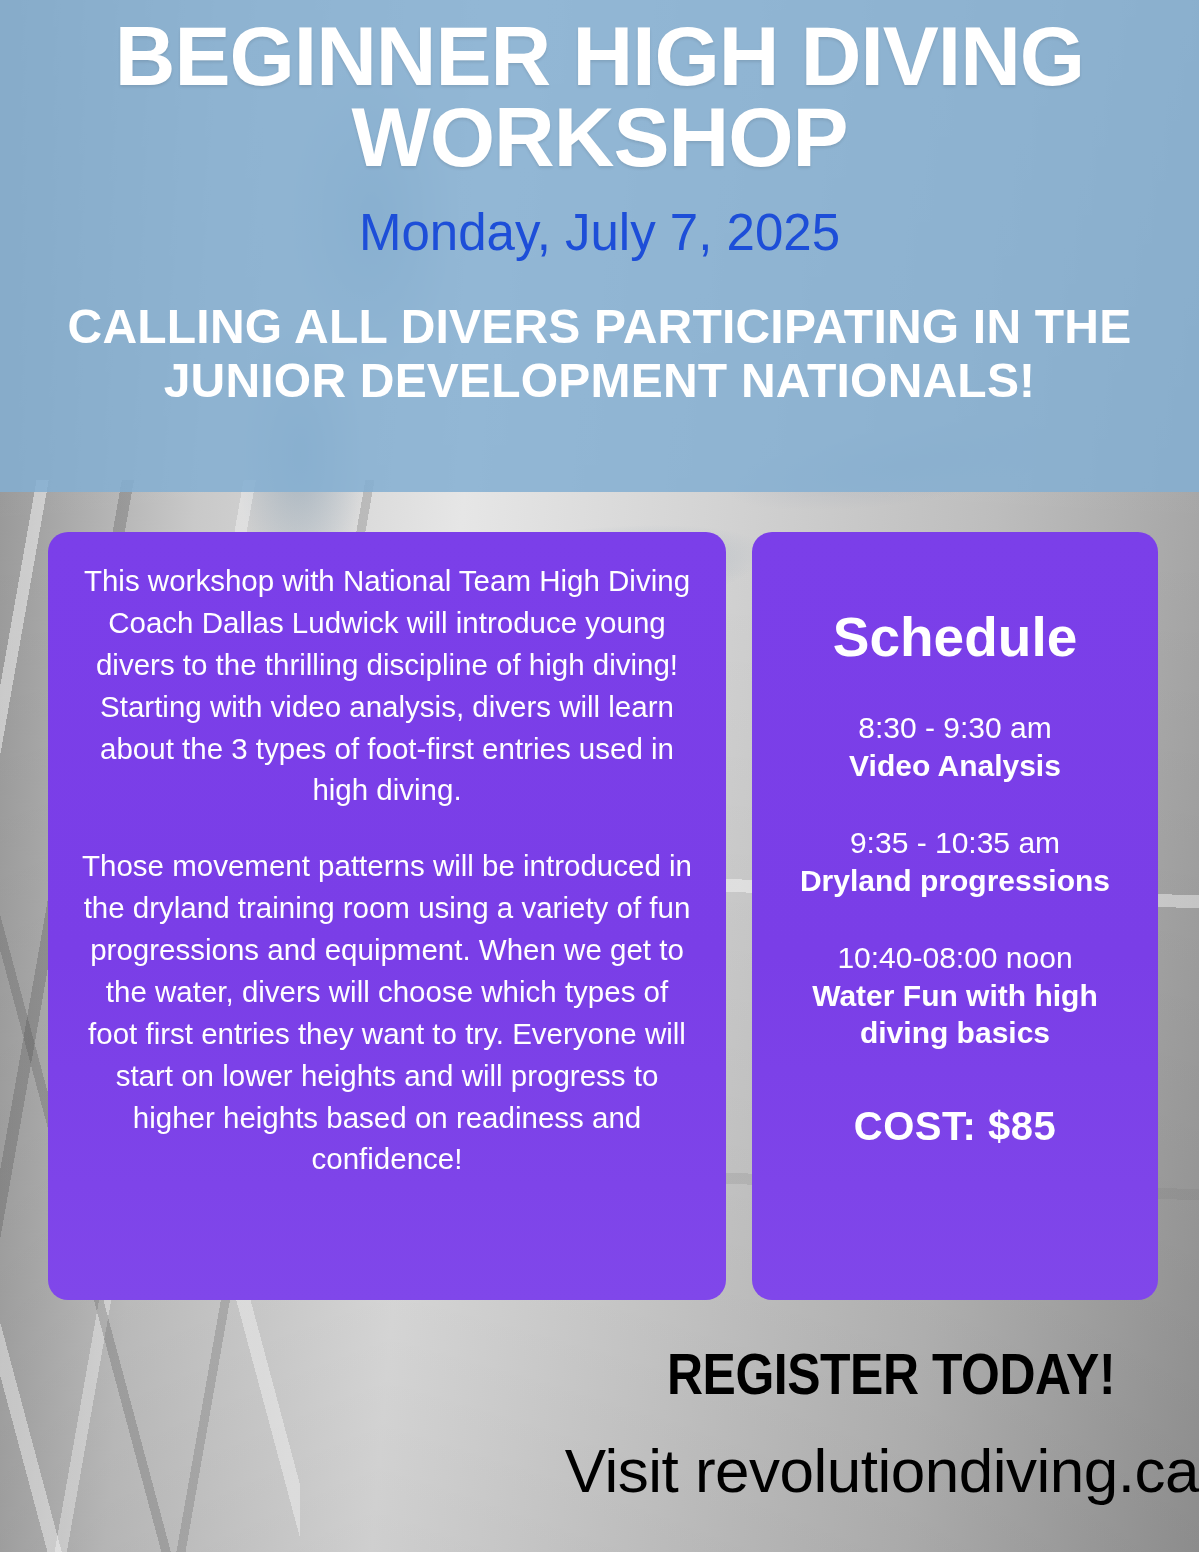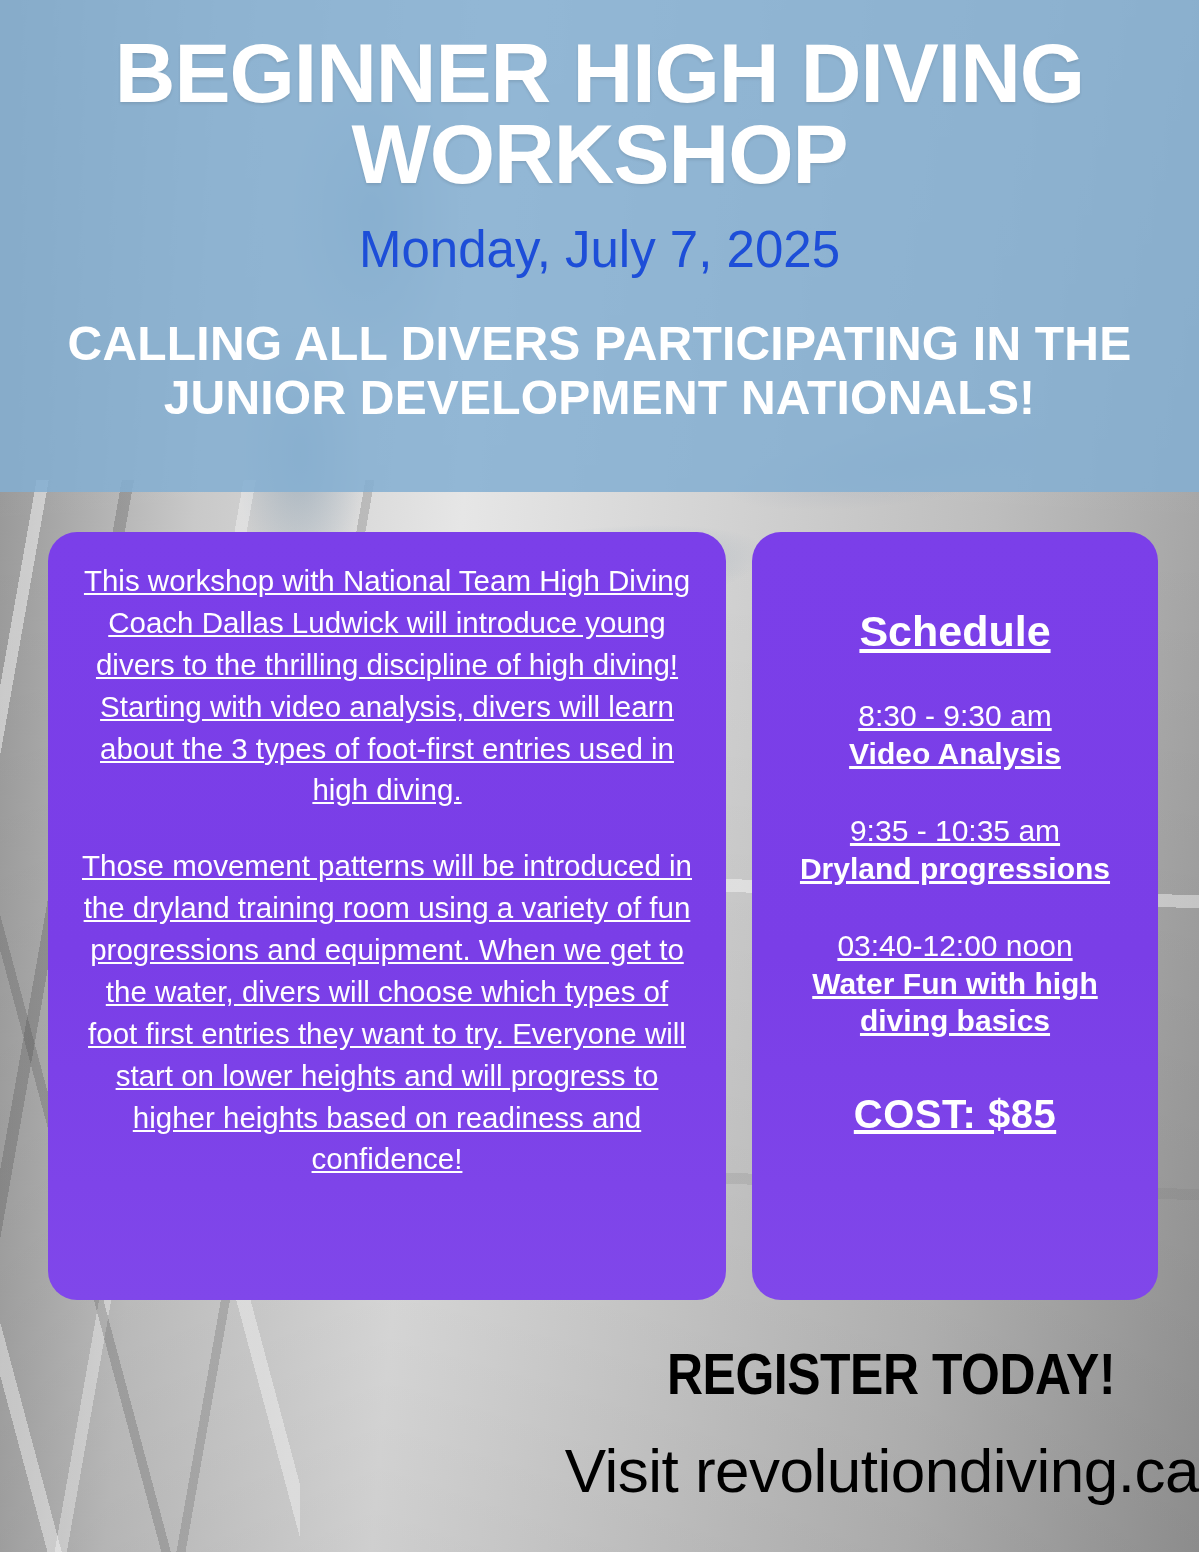--- a/index.html
+++ b/index.html
@@ -77,21 +77,21 @@
   
   .header-band {
     position: absolute;
     left: 0; top: 0;
     width: 1199px;
     height: 492px;
     background: rgba(131,175,210,0.86);
   }
   .header-inner {
     position: relative;
-    padding-top: 33px;
+    padding-top: 16px;
     text-align: center;
   }
   .title {
     color: #ffffff;
     font-weight: 800;
     font-size: 84px;
     line-height: 0.96;
     letter-spacing: -1px;
     text-transform: uppercase;
     padding: 0 22px;
@@ -121,44 +121,43 @@
     left: 48px;
     top: 532px;
     width: 1110px;
     display: flex;
     gap: 26px;
     align-items: flex-start;
   }
   .card {
     background: #7b3ee8;
     background: linear-gradient(180deg, #7b3fe9 0%, #7a3ee7 55%, #8047ea 100%);
-    border-radius: 29px;
+    border-radius: 20px;
     color: #ffffff;
-    text-decoration: underline;
   }
   .card-desc {
     width: 678px;
     padding: 28px 30px 36px 30px;
     min-height: 768px;
   }
   .card-desc p {
     font-size: 29.5px;
     line-height: 1.42;
     text-align: center;
   }
   .card-desc p + p { margin-top: 34px; }
 
   .card-schedule {
     width: 406px;
     padding: 78px 20px 34px 20px;
     min-height: 768px;
     text-align: center;
   }
   .sched-title {
-    font-size: 43px;
+    font-size: 55px;
     font-weight: 700;
     line-height: 1;
     margin-bottom: 44px;
   }
   .sched-item { margin-bottom: 40px; }
   .sched-time {
     font-size: 30px;
     font-weight: 400;
     line-height: 1.25;
   }
@@ -231,21 +230,21 @@
         <div class="sched-time">8:30 - 9:30 am</div>
         <div class="sched-name">Video Analysis</div>
       </div>
 
       <div class="sched-item">
         <div class="sched-time">9:35 - 10:35 am</div>
         <div class="sched-name">Dryland progressions</div>
       </div>
 
       <div class="sched-item">
-        <div class="sched-time">03:40-12:00 noon</div>
+        <div class="sched-time">10:40-08:00 noon</div>
         <div class="sched-name">Water Fun with high diving basics</div>
       </div>
 
       <div class="cost">COST: $85</div>
     </div>
 
   </div>
 
   <div class="footer">
     <div class="register">REGISTER TODAY!</div>

